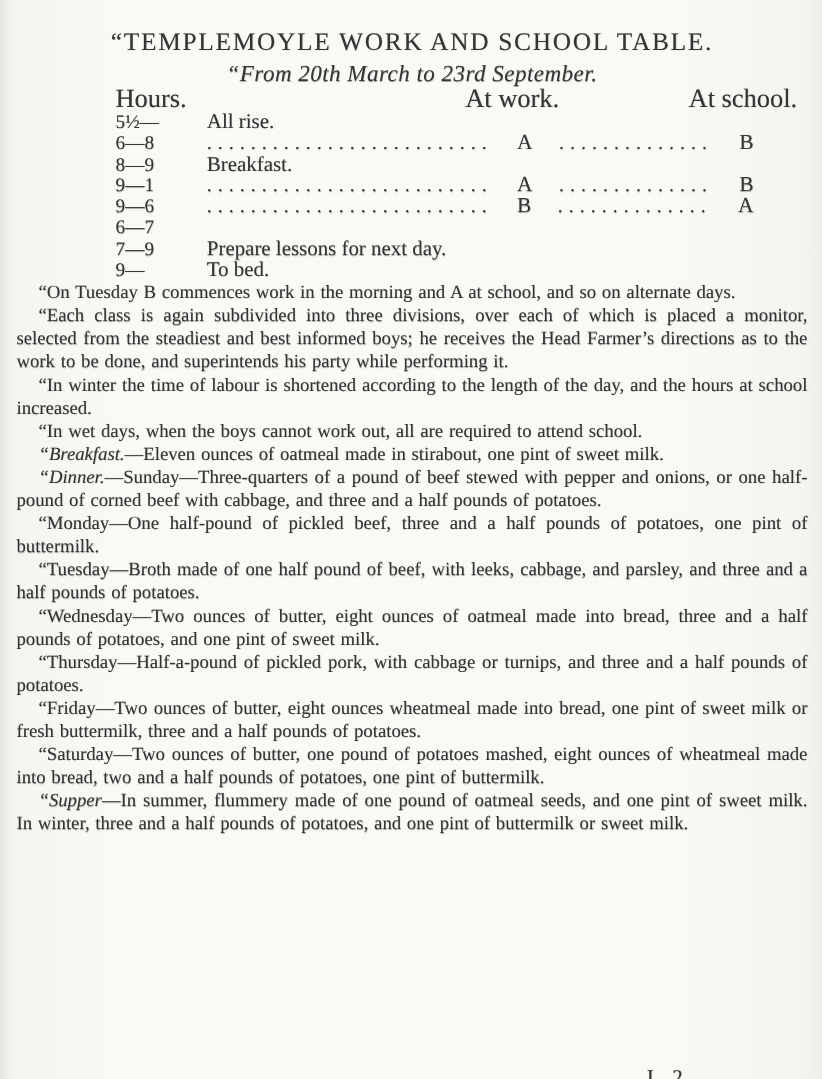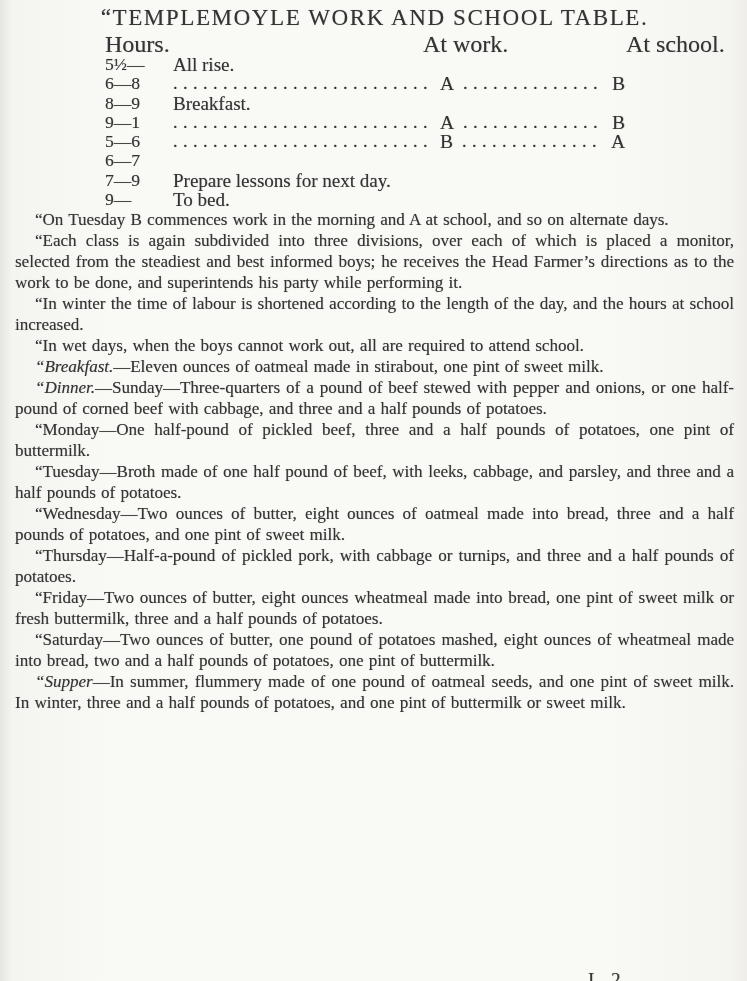--- a/index.html
+++ b/index.html
@@ -9,21 +9,21 @@
     width: 747px; height: 981px;
     overflow: hidden;
     background: #eceae6;
     font-family: "Liberation Serif", "DejaVu Serif", serif;
     color: #343434;
   }
   .page {
     position: relative;
     width: 747px; height: 981px;
     box-sizing: border-box;
-    padding: 4px 13px 0 15px;
+    padding: 24px 13px 0 15px;
     overflow: hidden;
     background: linear-gradient(90deg, #e6e5e1 0px, #f4f4f1 12px, #f9f9f6 110px, #f9f9f6 600px, #f4f4f1 730px, #efeeea 747px);
     text-shadow: 0.3px 0.3px 0.8px rgba(54,54,54,0.45);
   }
   .title {
     margin: 0 0 2px 0;
     text-align: center;
     font-size: 23px;
     line-height: 28px;
     font-weight: normal;
@@ -52,20 +52,21 @@
   .th-hours  { position: absolute; left: 90px;  }
   .th-work   { position: absolute; left: 408px; }
   .th-school { position: absolute; left: 572px; margin-left: 39px; }
   .t-row {
     display: flex;
     align-items: flex-start;
     margin-left: 90px;
     font-size: 19px;
     line-height: 19.3px;
     white-space: nowrap;
+    gap: 15px;
   }
   .t-hours { flex: none; width: 68px; font-size: 17.5px; }
   .t-act   { flex: 1; }
   .t-dots  {
     flex: none;
     overflow: hidden;
     white-space: nowrap;
     letter-spacing: 5.5px;
     font-size: 18px;
   }
@@ -98,20 +99,21 @@
     font-size: 19px;
     letter-spacing: 6px;
   }
 </style>
 </head>
 <body>
 
 <div class="page">
 
   <h1 class="title">“TEMPLEMOYLE WORK AND SCHOOL TABLE.</h1>
+  <div class="subtitle">“From 20th March to 23rd September.</div>
 
   <div>
     <div class="t-head">
       <span class="th-hours">Hours.</span>
       <span class="th-work">At work.</span>
       <span class="th-school">At school.</span>
     </div>
 
     <div class="t-row">
       <span class="t-hours">5½—</span>
@@ -129,21 +131,21 @@
       <span class="t-act">Breakfast.</span>
     </div>
     <div class="t-row">
       <span class="t-hours">9—1</span>
       <span class="t-dots d1">............................</span>
       <span class="t-letter">A</span>
       <span class="t-dots d2">.................</span>
       <span class="t-letter">B</span>
     </div>
     <div class="t-row">
-      <span class="t-hours">5—6</span>
+      <span class="t-hours">9—6</span>
       <span class="t-dots d1">............................</span>
       <span class="t-letter">B</span>
       <span class="t-dots d2">.................</span>
       <span class="t-letter">A</span>
     </div>
     <div class="t-row">
       <span class="t-hours">6—7</span>
     </div>
     <div class="t-row">
       <span class="t-hours">7—9</span>

